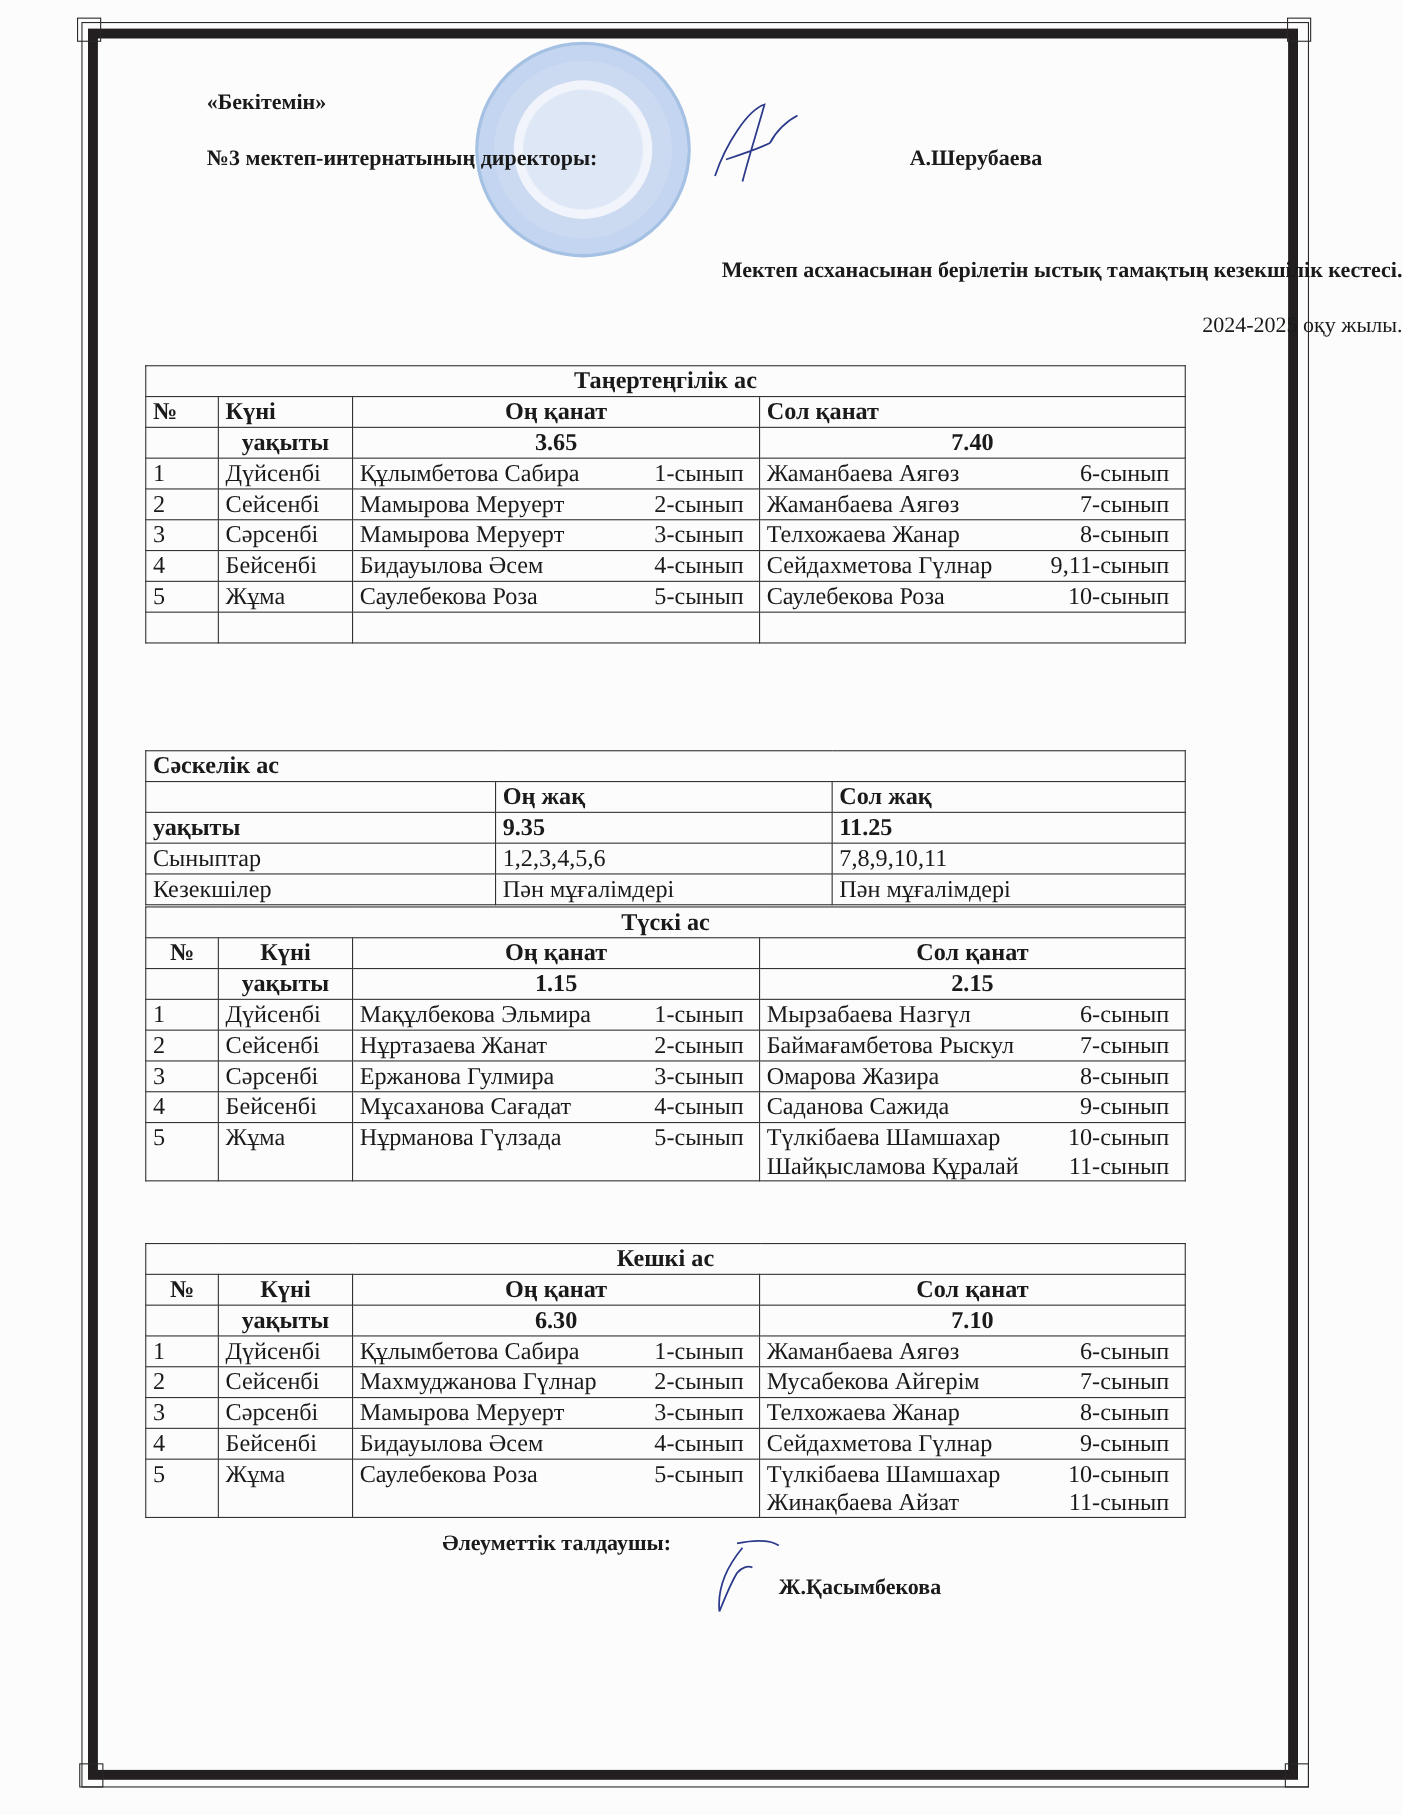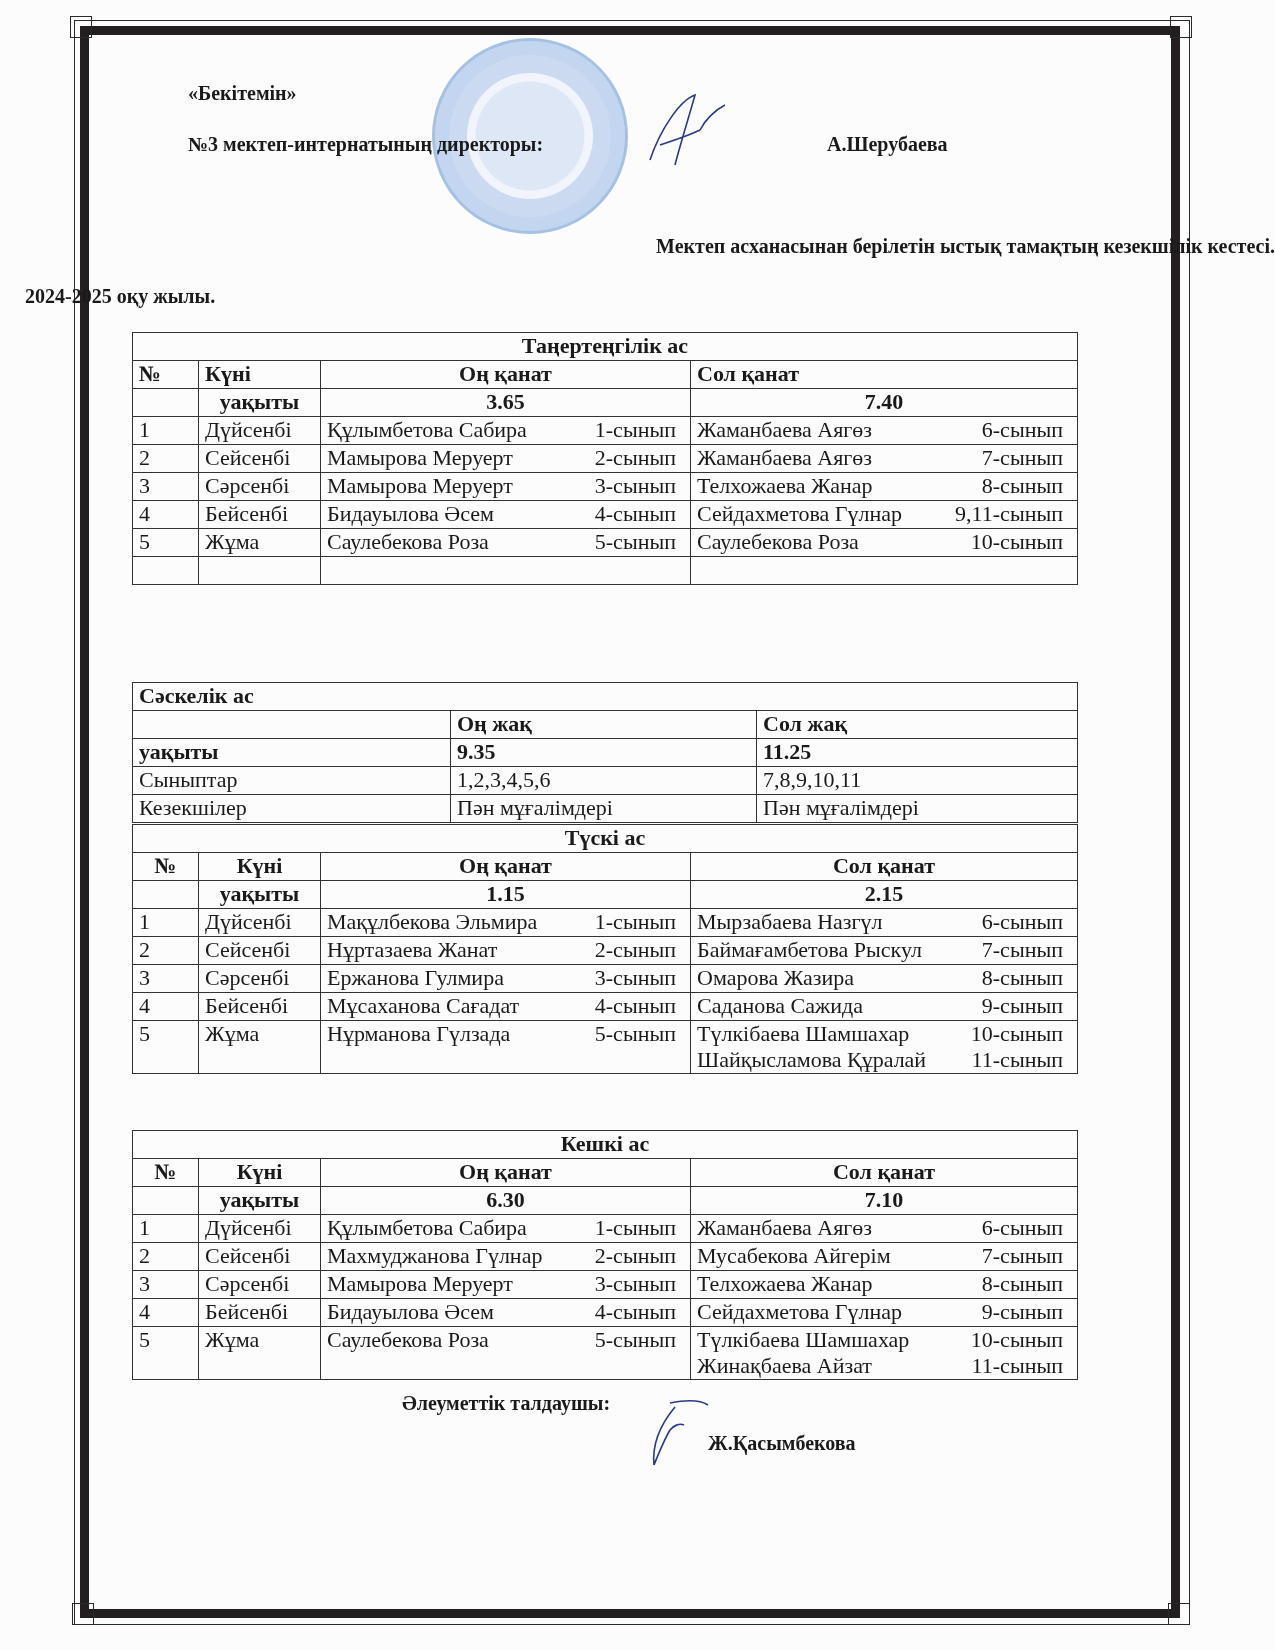--- a/index.html
+++ b/index.html
@@ -15,21 +15,21 @@
     position: absolute; left: 432px; top: 38px; width: 190px; height: 190px; border-radius: 50%;
     border: 3px solid rgba(70,130,200,0.45);
     box-shadow: inset 0 0 0 14px rgba(120,170,220,0.12), inset 0 0 0 30px rgba(255,255,255,0), inset 0 0 0 32px rgba(90,140,210,0.25);
     background: radial-gradient(circle, rgba(110,160,220,0.22) 0 40%, rgba(140,180,230,0.10) 41% 100%);
   }
   .approve { position: absolute; left: 188px; top: 82px; font-weight: bold; font-size: 20px; }
   .director-line { position: absolute; left: 188px; top: 133px; font-weight: bold; font-size: 20px; }
   .director-name { position: absolute; left: 792px; top: 133px; font-weight: bold; font-size: 20px; margin-left: 35px; }
   .sig1 { position: absolute; left: 640px; top: 90px; }
   .title { position: absolute; left: 0; width: 100%; top: 235px; text-align: right; font-weight: bold; font-size: 20px; padding-left: 45px; box-sizing: border-box; }
-  .year { position: absolute; left: 0; width: 100%; top: 285px; text-align: left; font-weight: bold; font-size: 20px; padding-left: 25px; box-sizing: border-box; }
+  .year { position: absolute; left: 0; width: 100%; top: 285px; text-align: right; font-weight: normal; font-size: 20px; padding-left: 25px; box-sizing: border-box; }
   table { border-collapse: collapse; position: absolute; left: 132px; width: 946px; font-size: 22px; table-layout: fixed; }
   td { border: 1px solid #333; padding: 0 6px; height: 27px; line-height: 26px; white-space: nowrap; overflow: hidden; vertical-align: top; }
   .b { font-weight: bold; }
   .c { text-align: center; }
   .cell-split { display: flex; justify-content: space-between; }
   .cell-split span:last-child { padding-right: 8px; }
   .footer-label { position: absolute; left: 402px; top: 1392px; font-weight: bold; font-size: 20px; }
   .footer-name { position: absolute; left: 708px; top: 1432px; font-weight: bold; font-size: 20px; }
   .sig2 { position: absolute; left: 640px; top: 1395px; }
 </style>

